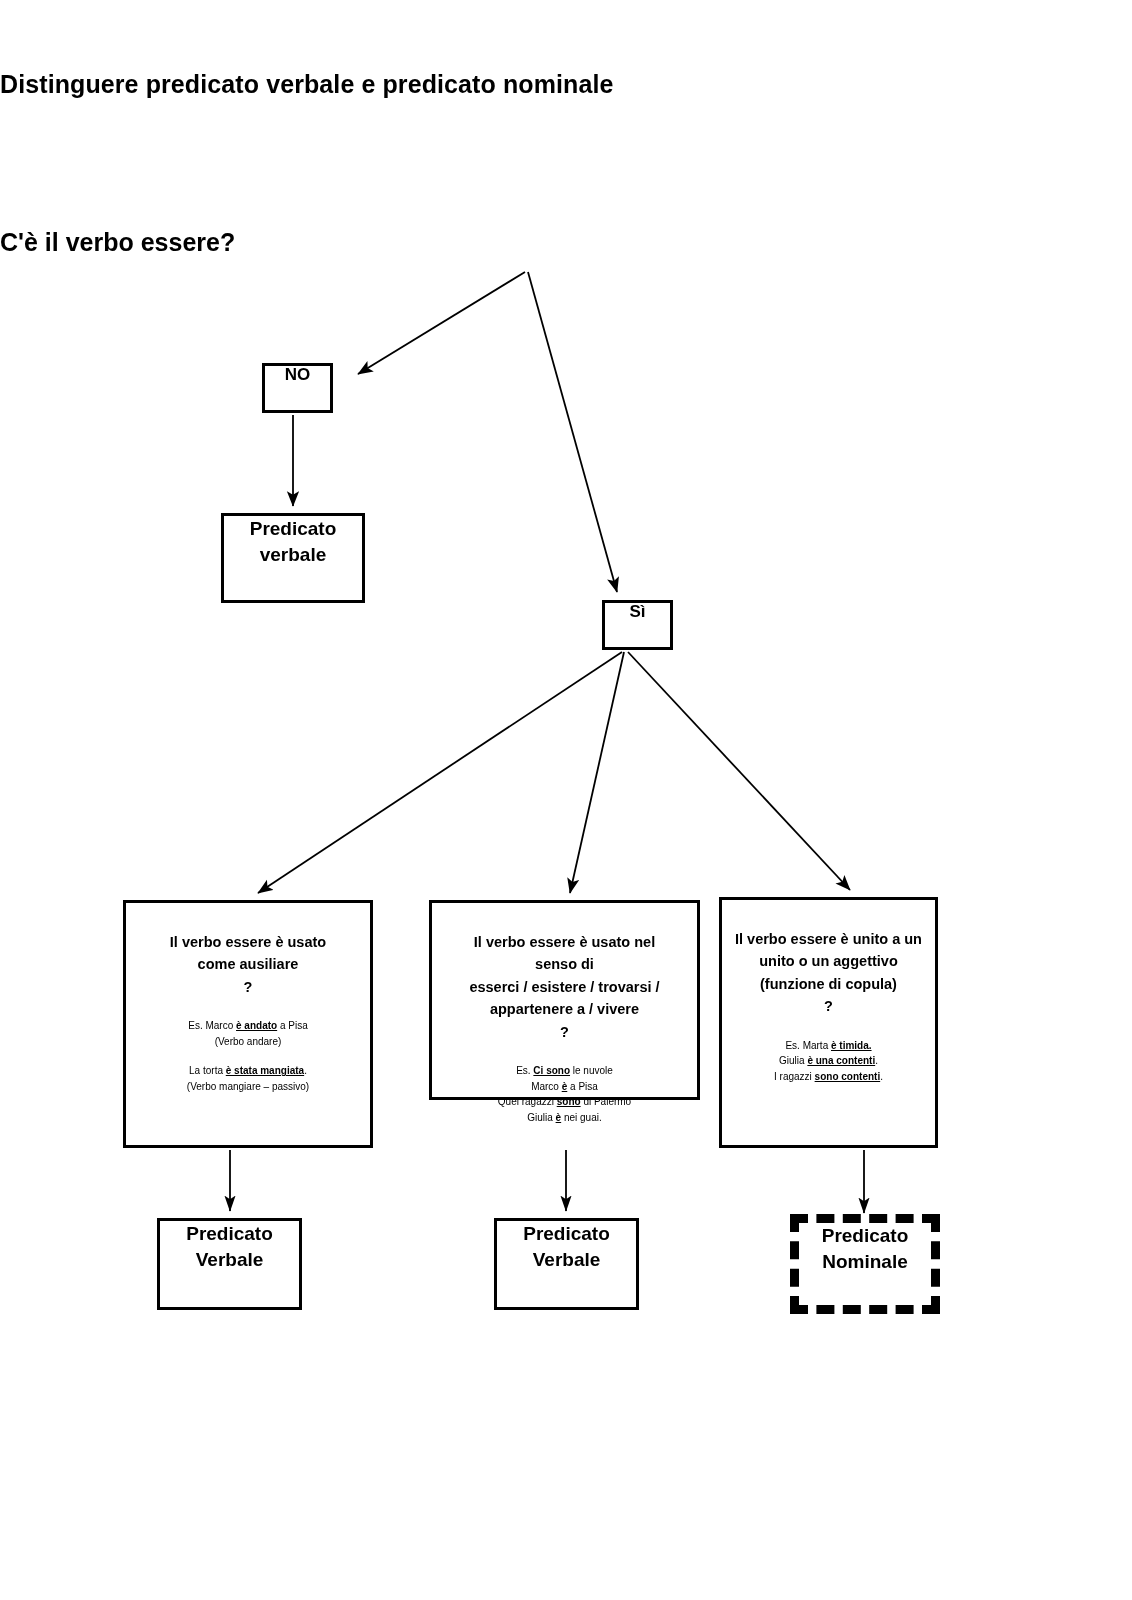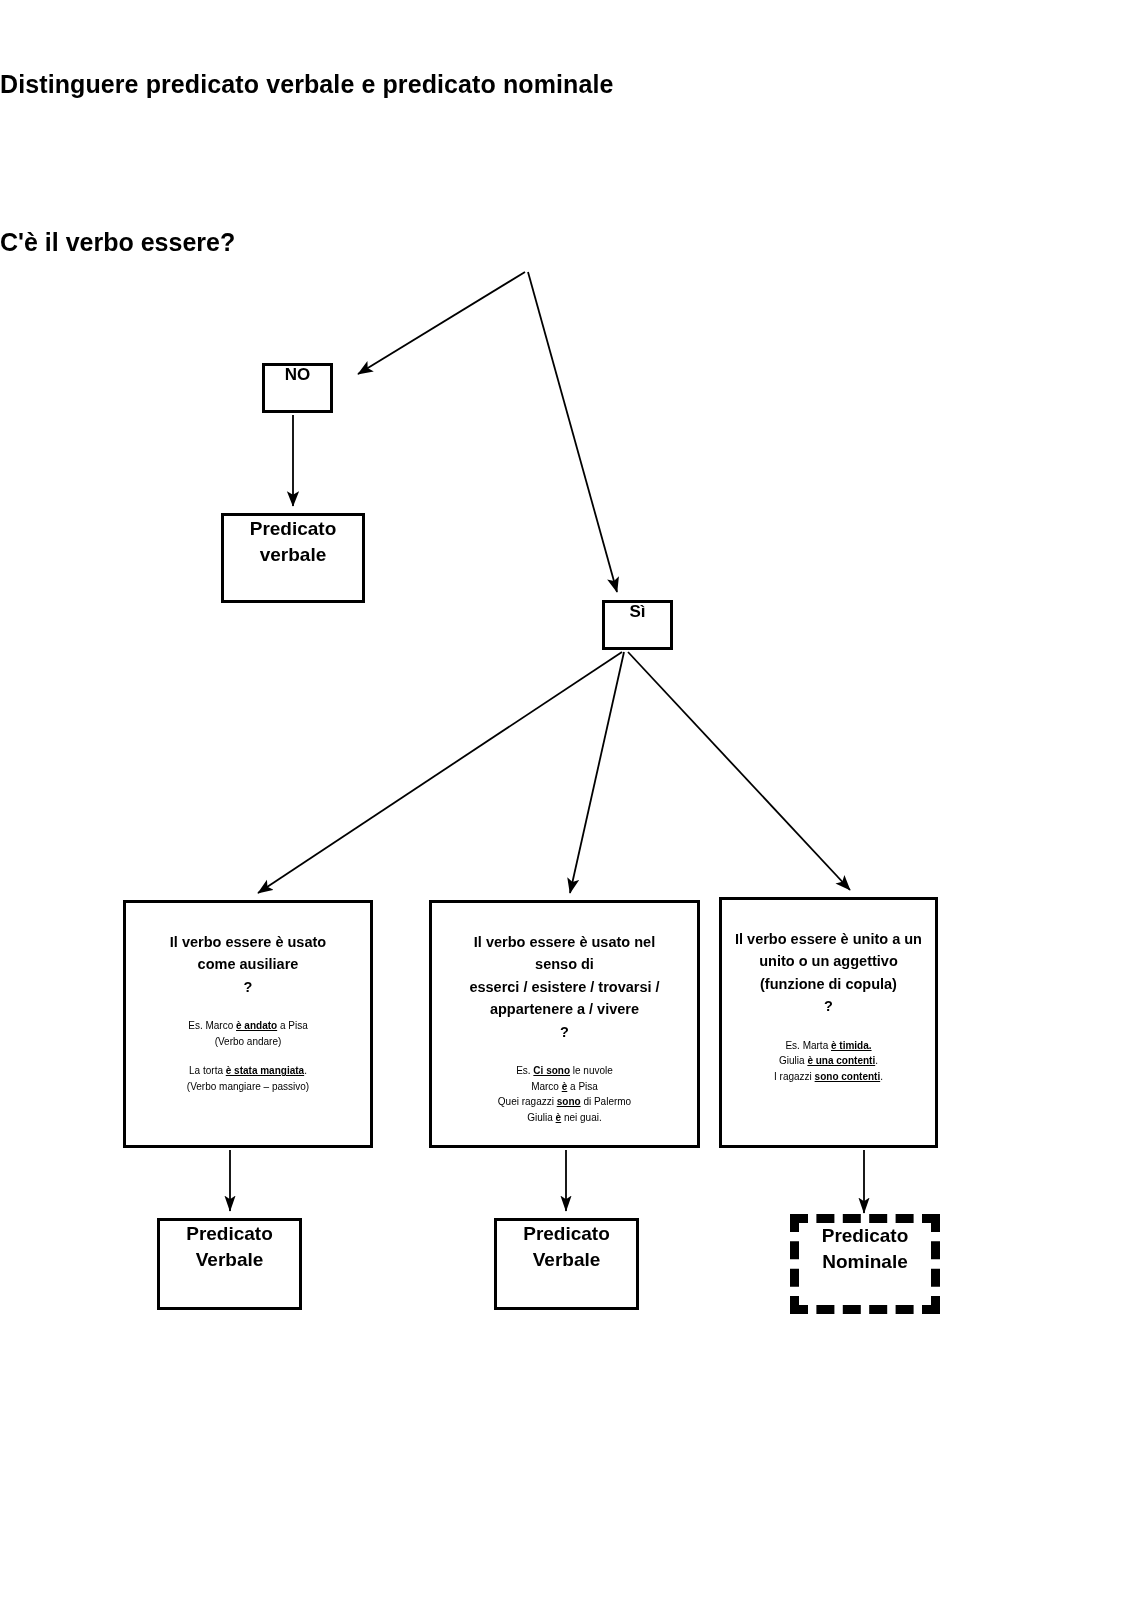--- a/index.html
+++ b/index.html
@@ -83,21 +83,21 @@
   
   #node-pv-no { left: 221px; top: 513px; width: 144px; height: 90px; }
   #node-pv-no .res-label { font-weight: bold; font-size: 19px; line-height: 1.35; }
 
   
   .branch-box {
     padding: 28px 8px 8px 8px;
     justify-content: flex-start;
   }
   #branch-0 { left: 123px; top: 900px; width: 250px; height: 248px; }
-  #branch-1 { left: 429px; top: 900px; width: 271px; height: 248px; }
+  #branch-1 { left: 429px; top: 900px; width: 271px; height: 200px; }
   #branch-2 { left: 719px; top: 897px; width: 219px; height: 251px; }
 
   .bq {
     font-weight: bold;
     font-size: 14.5px;
     line-height: 1.55;
   }
   .bex {
     font-size: 10px;
     line-height: 1.55;

